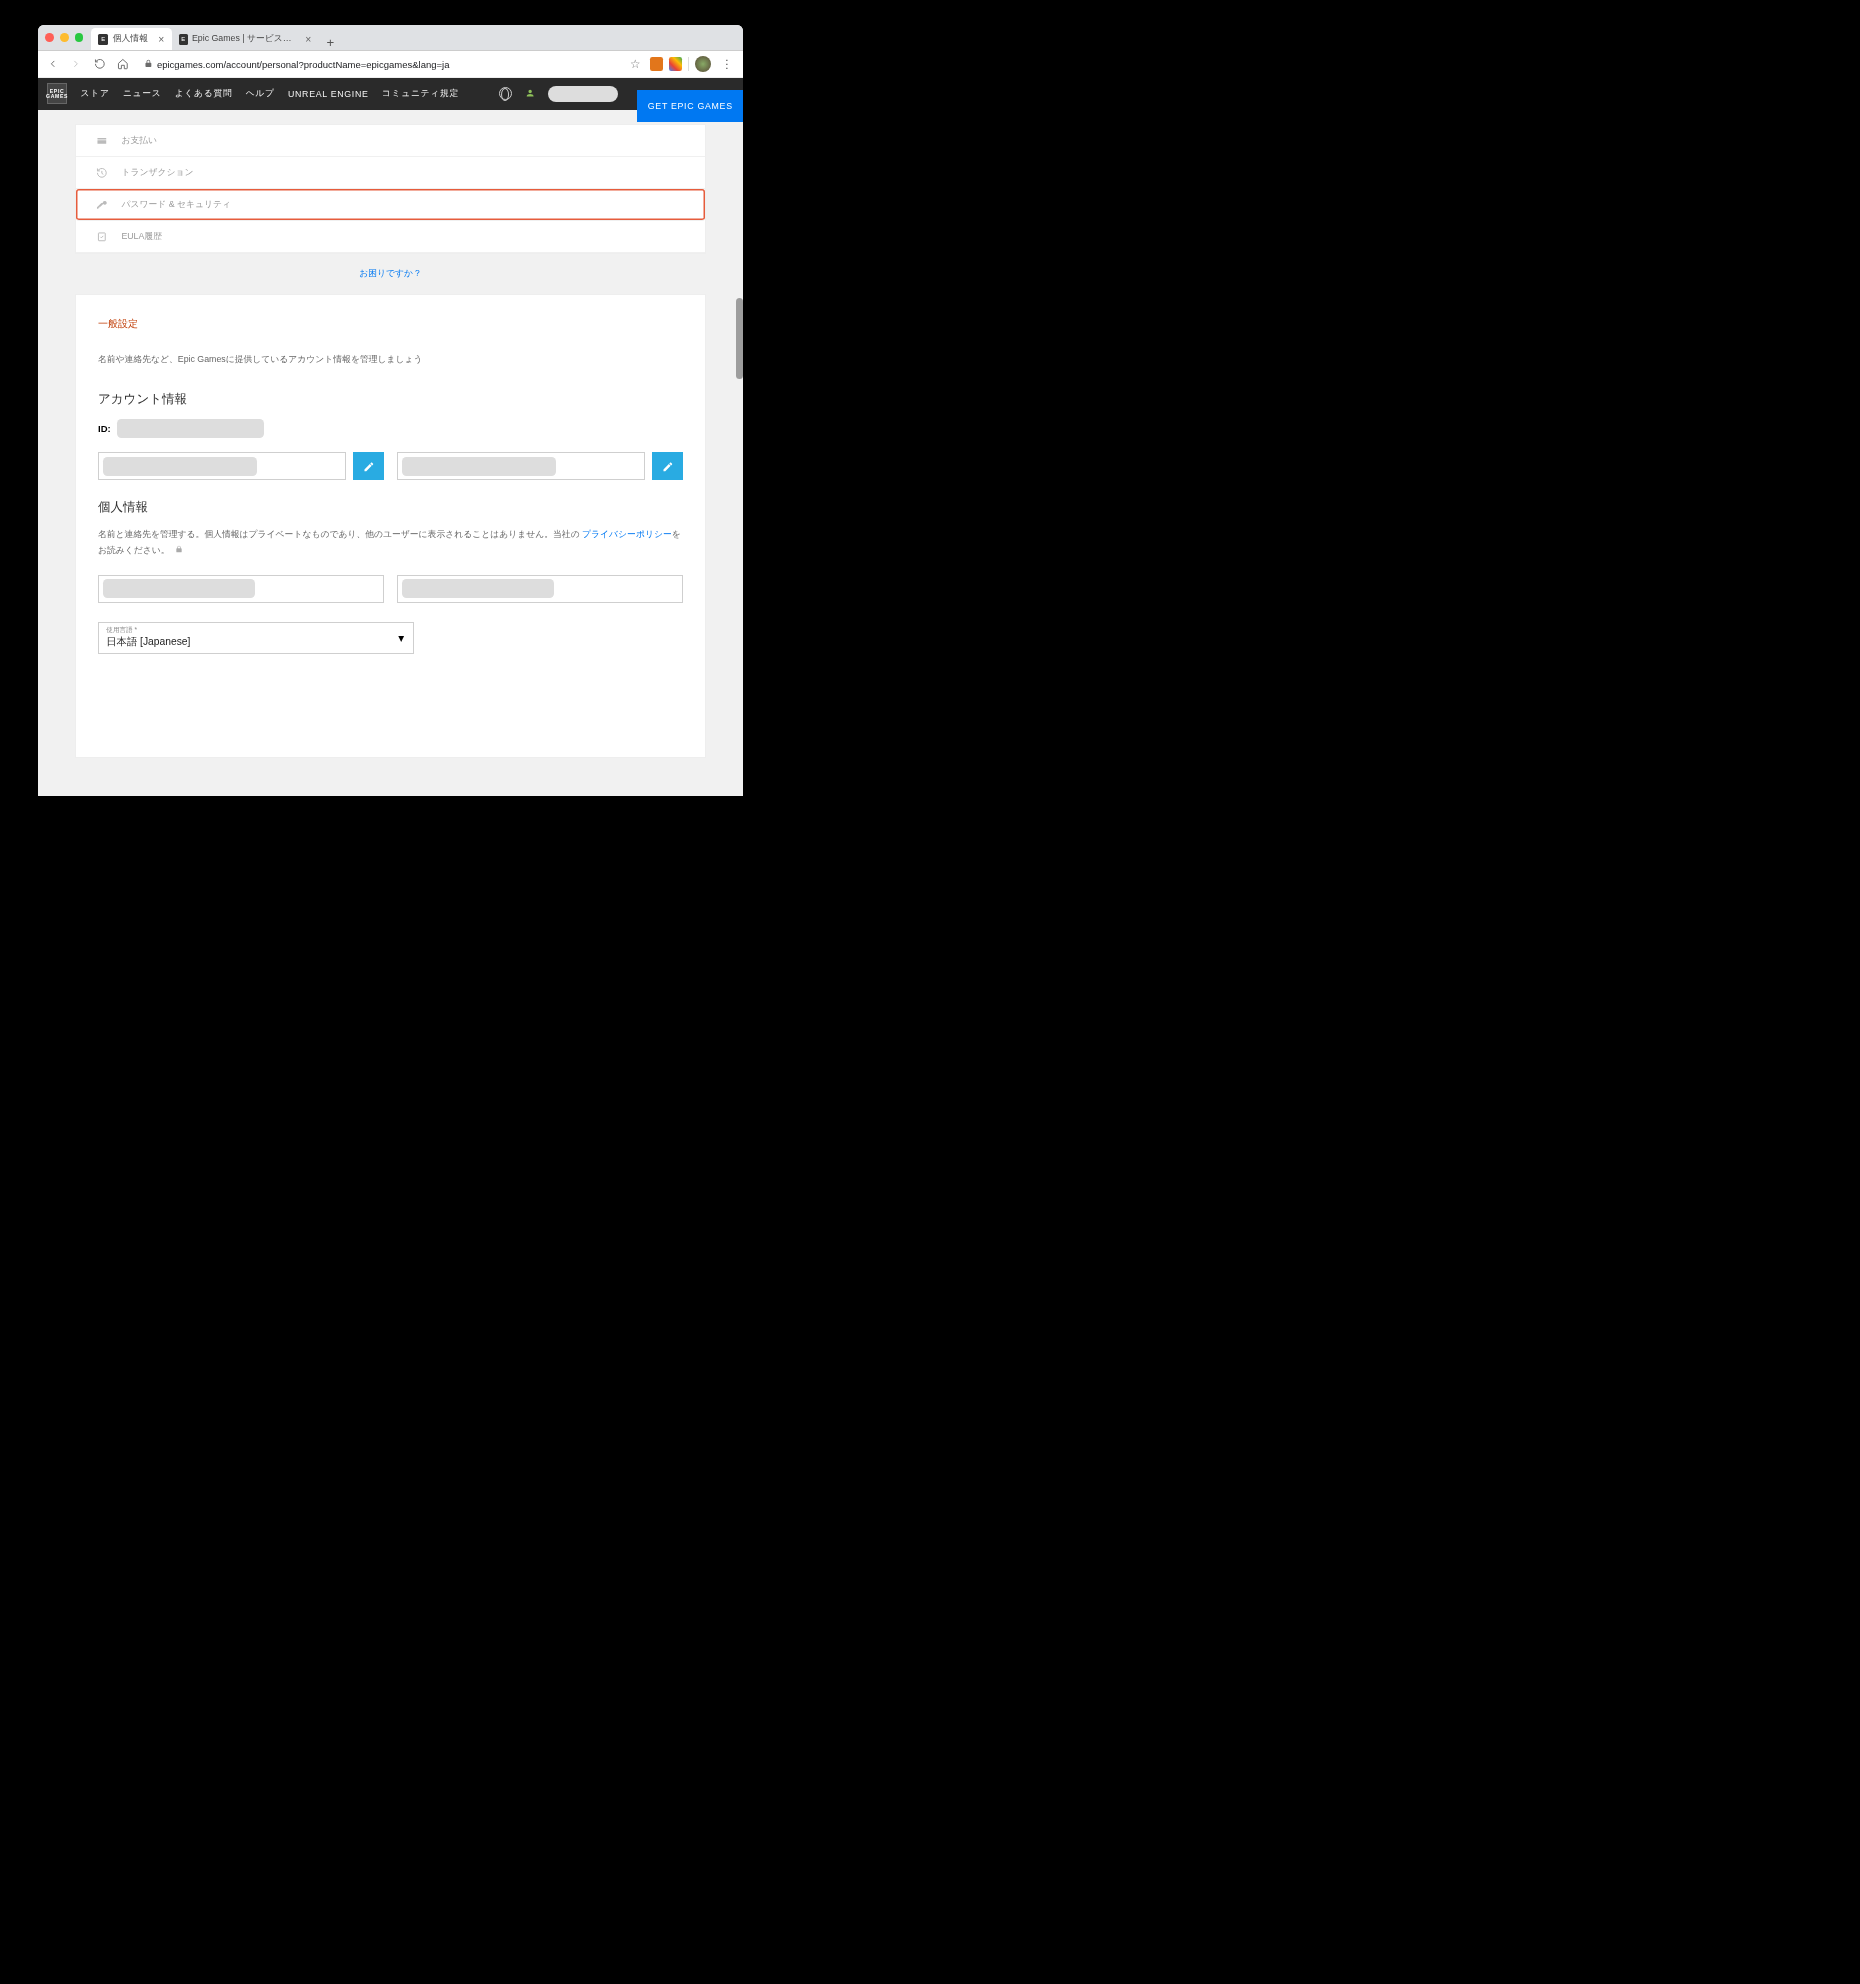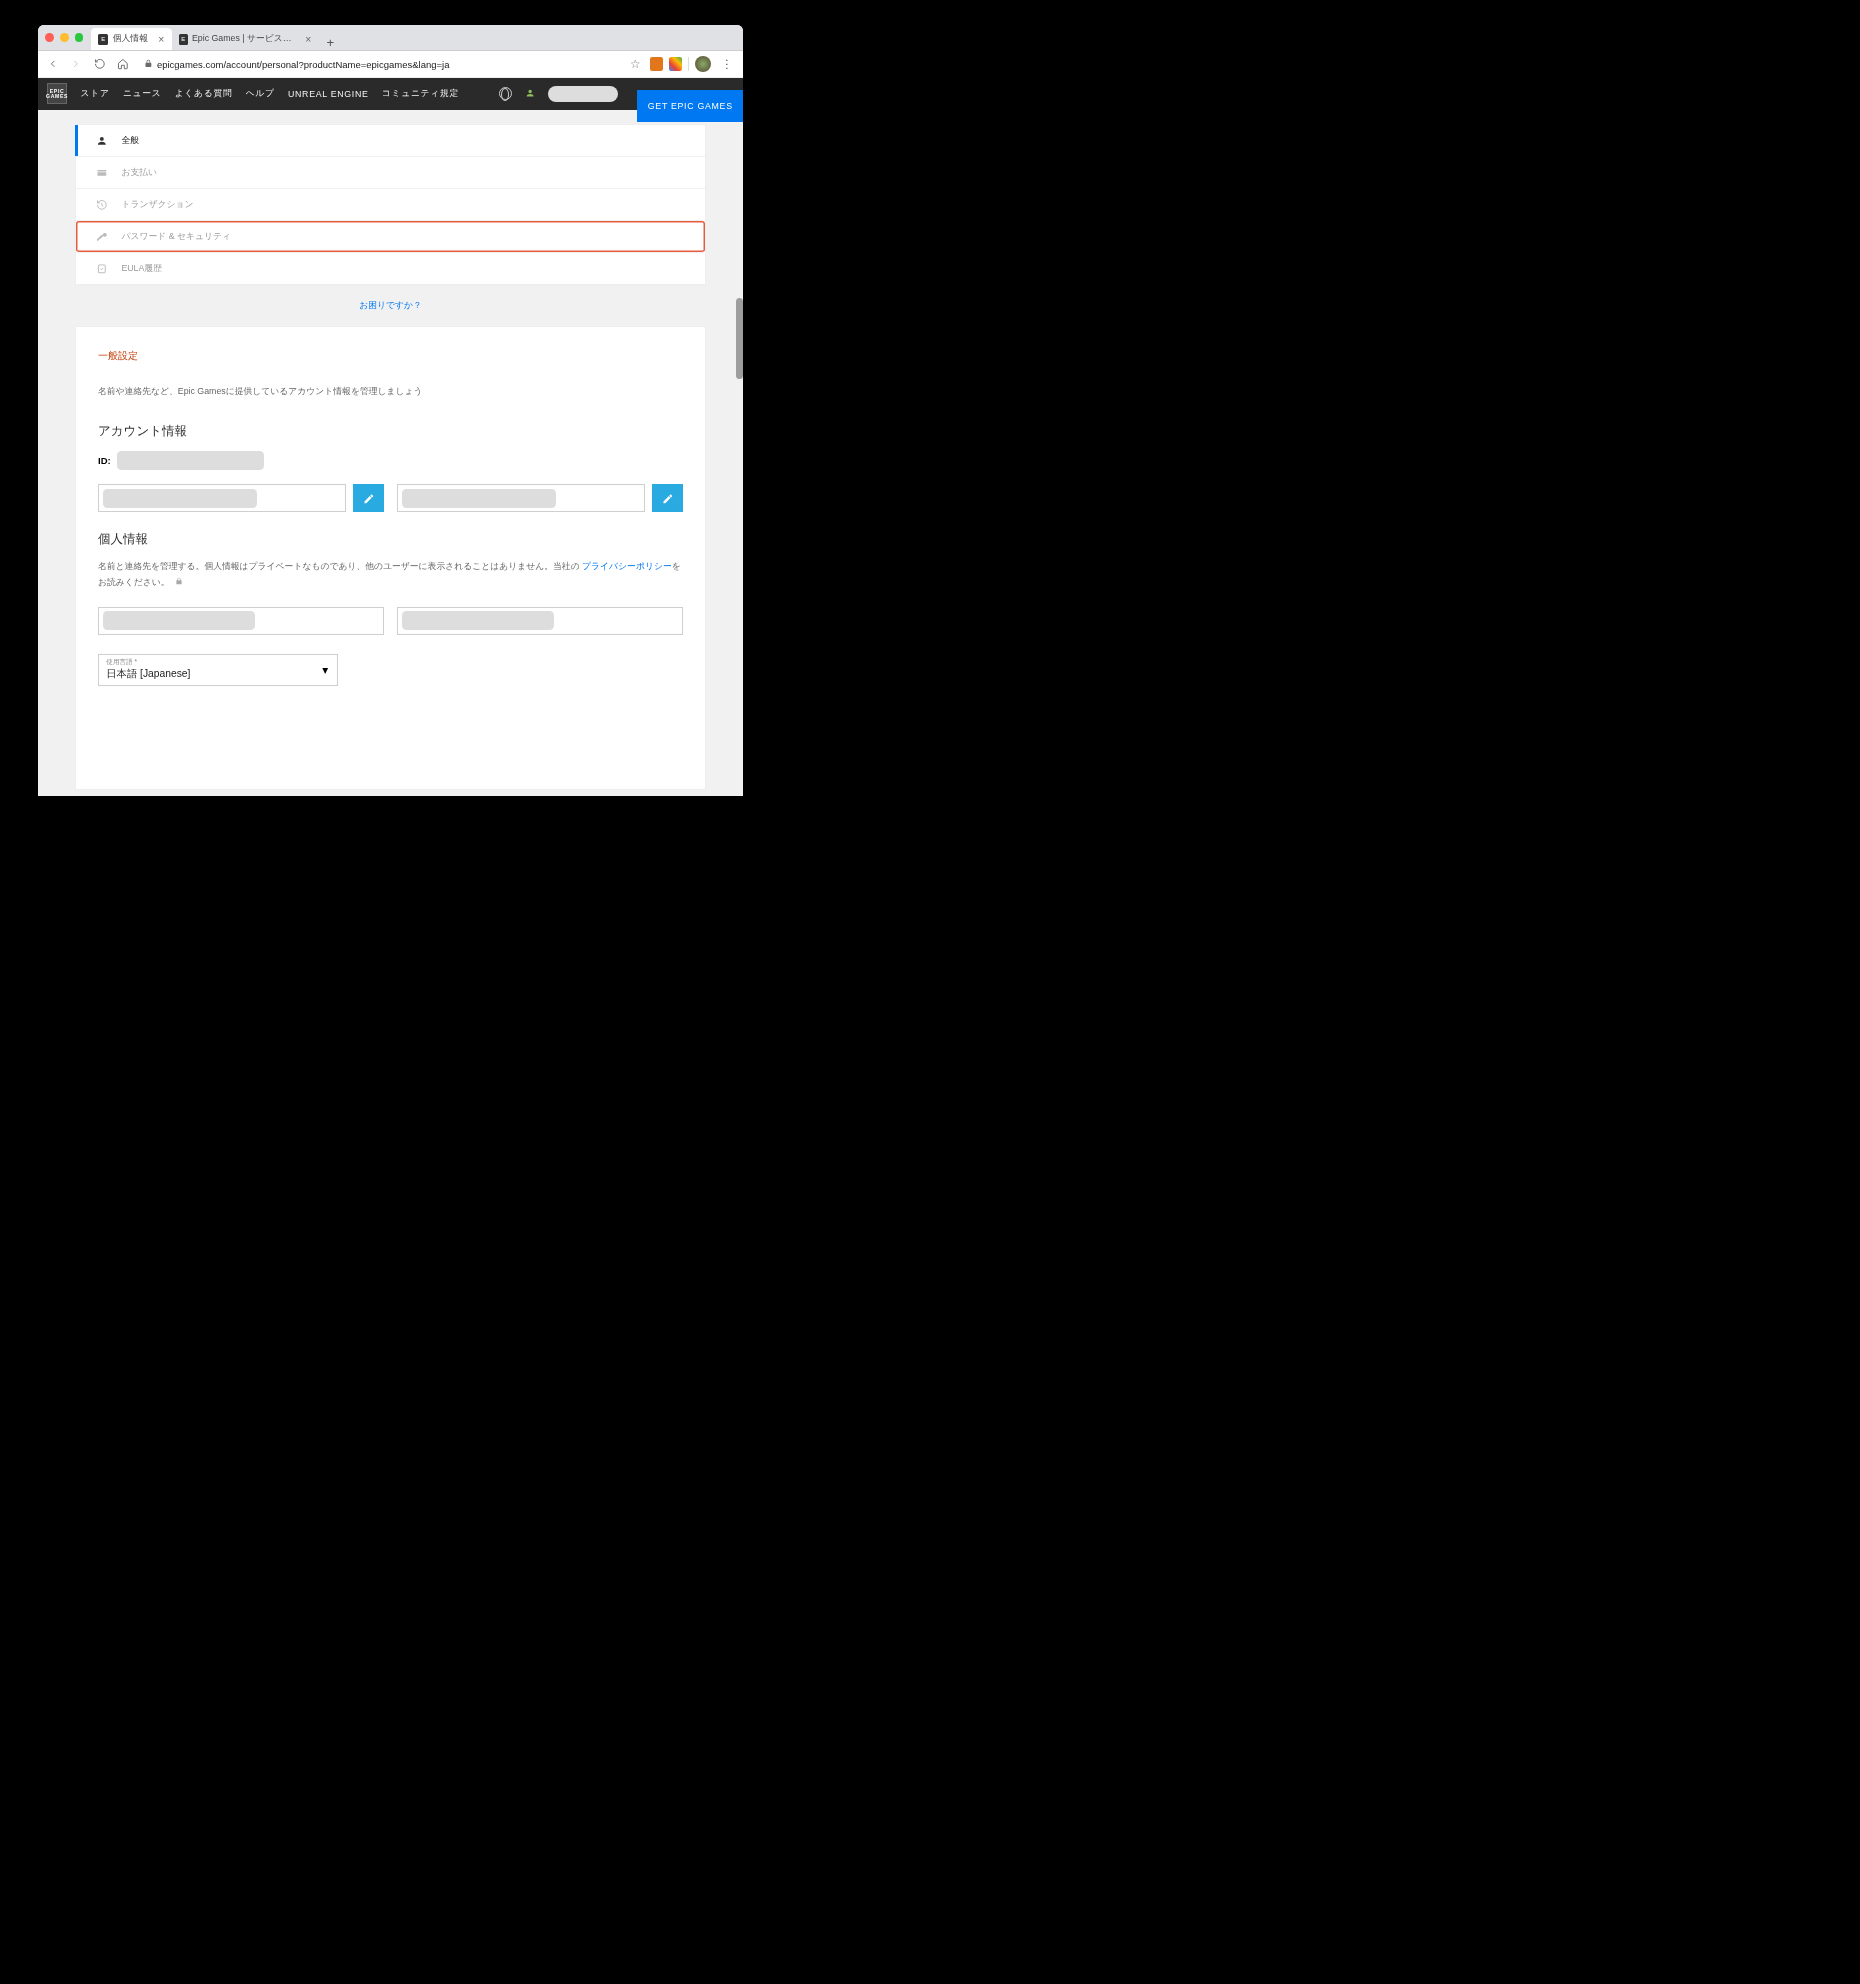--- a/index.html
+++ b/index.html
@@ -55,21 +55,21 @@
 .redact { background:#ddd; border-radius:4.4px; height:19px; }
 .fields { display:flex; gap:13.2px; margin-bottom:19px; }
 .fieldwrap { flex:1; display:flex; gap:7.3px; align-items:center; }
 .field { flex:1; height:28px; border:0.7px solid #cfcfcf; background:#fff; display:flex; align-items:center; padding:0 4.4px; }
 .field .redact { height:19px; width:65%; }
 .editbtn { width:31px; height:28px; background:#29abe2; display:flex; align-items:center; justify-content:center; color:#fff; }
 .editbtn svg{ width:11.7px; height:11.7px; }
 .desc { font-size:8.8px; color:#666; line-height:1.8; margin-bottom:16px; }
 .desc a { color:#0078f2; text-decoration:none; }
 .lockico { display:inline-block; vertical-align:middle; color:#aaa; margin-left:2.9px; }
-.select { height:32px; border:0.7px solid #cfcfcf; padding:2.9px 7.3px; width:240px; position:relative; }
+.select { height:32px; border:0.7px solid #cfcfcf; padding:2.9px 7.3px; width:316px; position:relative; }
 .select .lbl { font-size:6.6px; color:#888; }
 .select .val { font-size:10.3px; color:#222; }
 .select .caret { position:absolute; right:8.8px; top:50%; transform:translateY(-50%); }
 .scrollbar { position:absolute; right:0; top:220px; width:7.3px; height:81px; background:rgba(0,0,0,.35); border-radius:3.7px; }
 </style>
 </head>
 <body>
 
 <div class="window">
 
@@ -147,28 +147,20 @@
           </svg></div>
       <div class="search"></div>
       <div class="cta">
           <span>GET EPIC GAMES</span>
         </div>
     </div>
 
     <div class="page">
 
       <div class="side">
-        <div class="row active">
-          <span class="ico">
-              <svg width="11.7" height="11.7" viewBox="0 0 24 24" fill="currentColor">
-                <path d="M12 12a4 4 0 1 0 0-8 4 4 0 0 0 0 8zm0 2c-4 0-8 2-8 5v1h16v-1c0-3-4-5-8-5z"></path>
-              </svg>
-            </span>
-          <span>全般</span>
-        </div>
         <div class="row">
           <span class="ico">
               <svg width="11.7" height="11.7" viewBox="0 0 24 24" fill="currentColor">
                 <path d="M3 6h18v3H3zM3 11h18v7H3zm2 2h5v2H5z"></path>
               </svg>
             </span>
           <span>お支払い</span>
         </div>
         <div class="row">
           <span class="ico">

